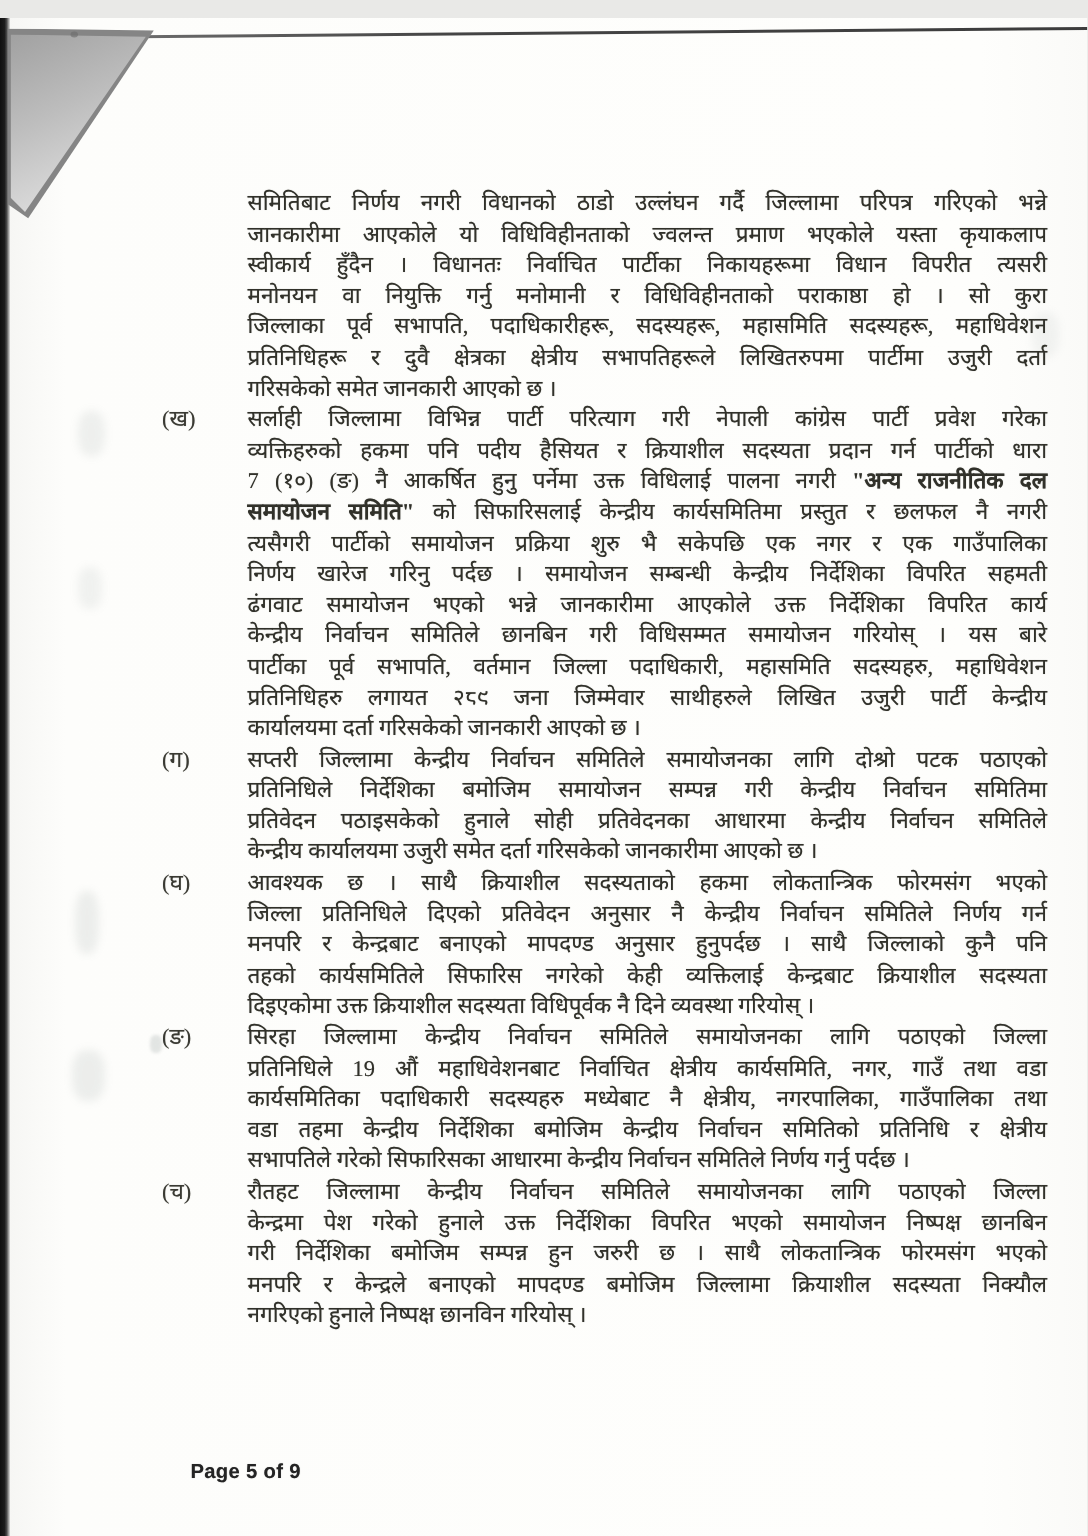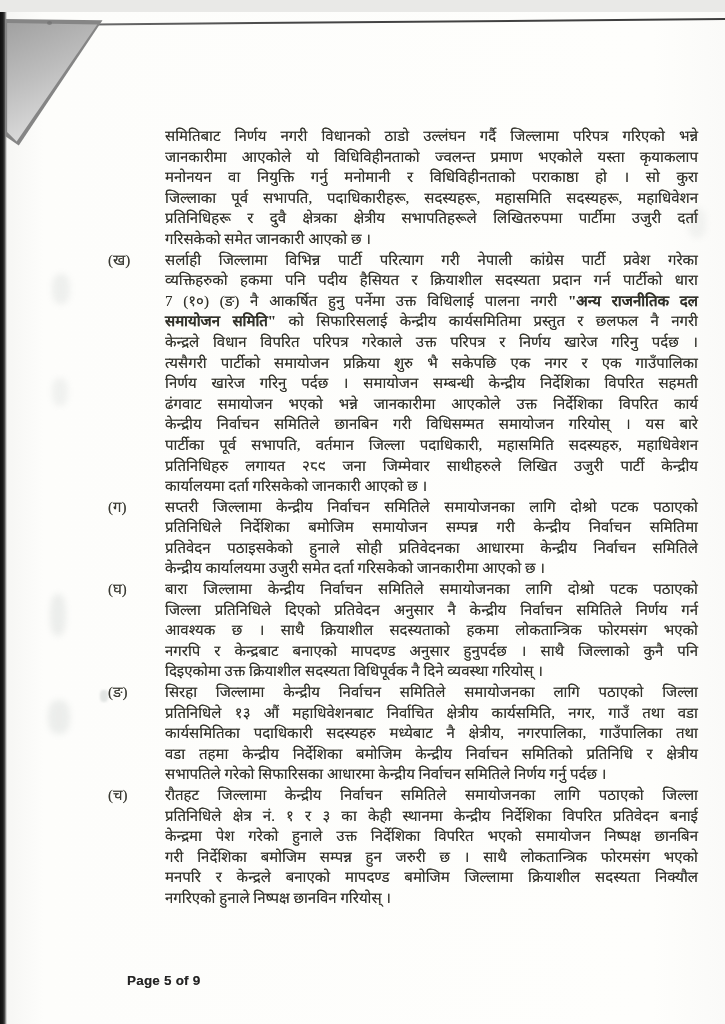--- a/index.html
+++ b/index.html
@@ -76,34 +76,34 @@
   <div class="smudge s3"></div>
   <div class="smudge s4"></div>
   <div class="smudge s5"></div>
   <div class="smudge s6"></div>
 
   <div class="content">
 
     <div class="para-cont">
         <div class="line"><span>समितिबाट निर्णय नगरी विधानको ठाडो उल्लंघन गर्दै जिल्लामा परिपत्र गरिएको भन्ने</span></div>
         <div class="line"><span>जानकारीमा आएकोले यो विधिविहीनताको ज्वलन्त प्रमाण भएकोले यस्ता कृयाकलाप</span></div>
+        <div class="line"><span>स्वीकार्य हुँदैन । विधानतः निर्वाचित पार्टीका निकायहरूमा विधान विपरीत त्यसरी</span></div>
         <div class="line"><span>मनोनयन वा नियुक्ति गर्नु मनोमानी र विधिविहीनताको पराकाष्ठा हो । सो कुरा</span></div>
         <div class="line"><span>जिल्लाका पूर्व सभापति, पदाधिकारीहरू, सदस्यहरू, महासमिति सदस्यहरू, महाधिवेशन</span></div>
         <div class="line"><span>प्रतिनिधिहरू र दुवै क्षेत्रका क्षेत्रीय सभापतिहरूले लिखितरुपमा पार्टीमा उजुरी दर्ता</span></div>
         <div class="line"><span>गरिसकेको समेत जानकारी आएको छ ।</span></div>
       </div>
 
     <div class="clause">
       <div class="label">(ख)</div>
       <div class="body">
           <div class="line"><span>सर्लाही जिल्लामा विभिन्न पार्टी परित्याग गरी नेपाली कांग्रेस पार्टी प्रवेश गरेका</span></div>
           <div class="line"><span>व्यक्तिहरुको हकमा पनि पदीय हैसियत र क्रियाशील सदस्यता प्रदान गर्न पार्टीको धारा</span></div>
           <div class="line"><span>7 (१०) (ङ) नै आकर्षित हुनु पर्नेमा उक्त विधिलाई पालना नगरी </span><span class="bold">"अन्य राजनीतिक दल</span></div>
           <div class="line"><span class="bold">समायोजन समिति"</span><span> को सिफारिसलाई केन्द्रीय कार्यसमितिमा प्रस्तुत र छलफल नै नगरी</span></div>
-          <div class="line"><span>केन्द्रले विधान विपरित परिपत्र गरेकाले उक्त परिपत्र र निर्णय खारेज गरिनु पर्दछ ।</span></div>
           <div class="line"><span>त्यसैगरी पार्टीको समायोजन प्रक्रिया शुरु भै सकेपछि एक नगर र एक गाउँपालिका</span></div>
           <div class="line"><span>निर्णय खारेज गरिनु पर्दछ । समायोजन सम्बन्धी केन्द्रीय निर्देशिका विपरित सहमती</span></div>
           <div class="line"><span>ढंगवाट समायोजन भएको भन्ने जानकारीमा आएकोले उक्त निर्देशिका विपरित कार्य</span></div>
           <div class="line"><span>केन्द्रीय निर्वाचन समितिले छानबिन गरी विधिसम्मत समायोजन गरियोस् । यस बारे</span></div>
           <div class="line"><span>पार्टीका पूर्व सभापति, वर्तमान जिल्ला पदाधिकारी, महासमिति सदस्यहरु, महाधिवेशन</span></div>
           <div class="line"><span>प्रतिनिधिहरु लगायत २८९ जना जिम्मेवार साथीहरुले लिखित उजुरी पार्टी केन्द्रीय</span></div>
           <div class="line"><span>कार्यालयमा दर्ता गरिसकेको जानकारी आएको छ ।</span></div>
         </div>
     </div>
 
@@ -113,44 +113,43 @@
           <div class="line"><span>सप्तरी जिल्लामा केन्द्रीय निर्वाचन समितिले समायोजनका लागि दोश्रो पटक पठाएको</span></div>
           <div class="line"><span>प्रतिनिधिले निर्देशिका बमोजिम समायोजन सम्पन्न गरी केन्द्रीय निर्वाचन समितिमा</span></div>
           <div class="line"><span>प्रतिवेदन पठाइसकेको हुनाले सोही प्रतिवेदनका आधारमा केन्द्रीय निर्वाचन समितिले</span></div>
           <div class="line"><span>केन्द्रीय कार्यालयमा उजुरी समेत दर्ता गरिसकेको जानकारीमा आएको छ ।</span></div>
         </div>
     </div>
 
     <div class="clause">
       <div class="label">(घ)</div>
       <div class="body">
-          <div class="line"><span>बारा जिल्लामा केन्द्रीय निर्वाचन समितिले समायोजनका लागि दोश्रो पटक पठाएको</span></div>
+          <div class="line"><span>आवश्यक छ । साथै क्रियाशील सदस्यताको हकमा लोकतान्त्रिक फोरमसंग भएको</span></div>
           <div class="line"><span>जिल्ला प्रतिनिधिले दिएको प्रतिवेदन अनुसार नै केन्द्रीय निर्वाचन समितिले निर्णय गर्न</span></div>
-          <div class="line"><span>आवश्यक छ । साथै क्रियाशील सदस्यताको हकमा लोकतान्त्रिक फोरमसंग भएको</span></div>
-          <div class="line"><span>नगरपि र केन्द्रबाट बनाएको मापदण्ड अनुसार हुनुपर्दछ । साथै जिल्लाको कुनै पनि</span></div>
+          <div class="line"><span>मनपरि र केन्द्रबाट बनाएको मापदण्ड अनुसार हुनुपर्दछ । साथै जिल्लाको कुनै पनि</span></div>
+          <div class="line"><span>तहको कार्यसमितिले सिफारिस नगरेको केही व्यक्तिलाई केन्द्रबाट क्रियाशील सदस्यता</span></div>
           <div class="line"><span>दिइएकोमा उक्त क्रियाशील सदस्यता विधिपूर्वक नै दिने व्यवस्था गरियोस् ।</span></div>
         </div>
     </div>
 
     <div class="clause">
       <div class="label">(ङ)</div>
       <div class="body">
           <div class="line"><span>सिरहा जिल्लामा केन्द्रीय निर्वाचन समितिले समायोजनका लागि पठाएको जिल्ला</span></div>
-          <div class="line"><span>प्रतिनिधिले १३ औं महाधिवेशनबाट निर्वाचित क्षेत्रीय कार्यसमिति, नगर, गाउँ तथा वडा</span></div>
+          <div class="line"><span>प्रतिनिधिले 19 औं महाधिवेशनबाट निर्वाचित क्षेत्रीय कार्यसमिति, नगर, गाउँ तथा वडा</span></div>
           <div class="line"><span>कार्यसमितिका पदाधिकारी सदस्यहरु मध्येबाट नै क्षेत्रीय, नगरपालिका, गाउँपालिका तथा</span></div>
           <div class="line"><span>वडा तहमा केन्द्रीय निर्देशिका बमोजिम केन्द्रीय निर्वाचन समितिको प्रतिनिधि र क्षेत्रीय</span></div>
           <div class="line"><span>सभापतिले गरेको सिफारिसका आधारमा केन्द्रीय निर्वाचन समितिले निर्णय गर्नु पर्दछ ।</span></div>
         </div>
     </div>
 
     <div class="clause">
       <div class="label">(च)</div>
       <div class="body">
           <div class="line"><span>रौतहट जिल्लामा केन्द्रीय निर्वाचन समितिले समायोजनका लागि पठाएको जिल्ला</span></div>
-          <div class="line"><span>प्रतिनिधिले क्षेत्र नं. १ र ३ का केही स्थानमा केन्द्रीय निर्देशिका विपरित प्रतिवेदन बनाई</span></div>
           <div class="line"><span>केन्द्रमा पेश गरेको हुनाले उक्त निर्देशिका विपरित भएको समायोजन निष्पक्ष छानबिन</span></div>
           <div class="line"><span>गरी निर्देशिका बमोजिम सम्पन्न हुन जरुरी छ । साथै लोकतान्त्रिक फोरमसंग भएको</span></div>
           <div class="line"><span>मनपरि र केन्द्रले बनाएको मापदण्ड बमोजिम जिल्लामा क्रियाशील सदस्यता निक्यौल</span></div>
           <div class="line"><span>नगरिएको हुनाले निष्पक्ष छानविन गरियोस् ।</span></div>
         </div>
     </div>
 
   </div>
 
   <div class="footer">Page 5 of 9</div>

